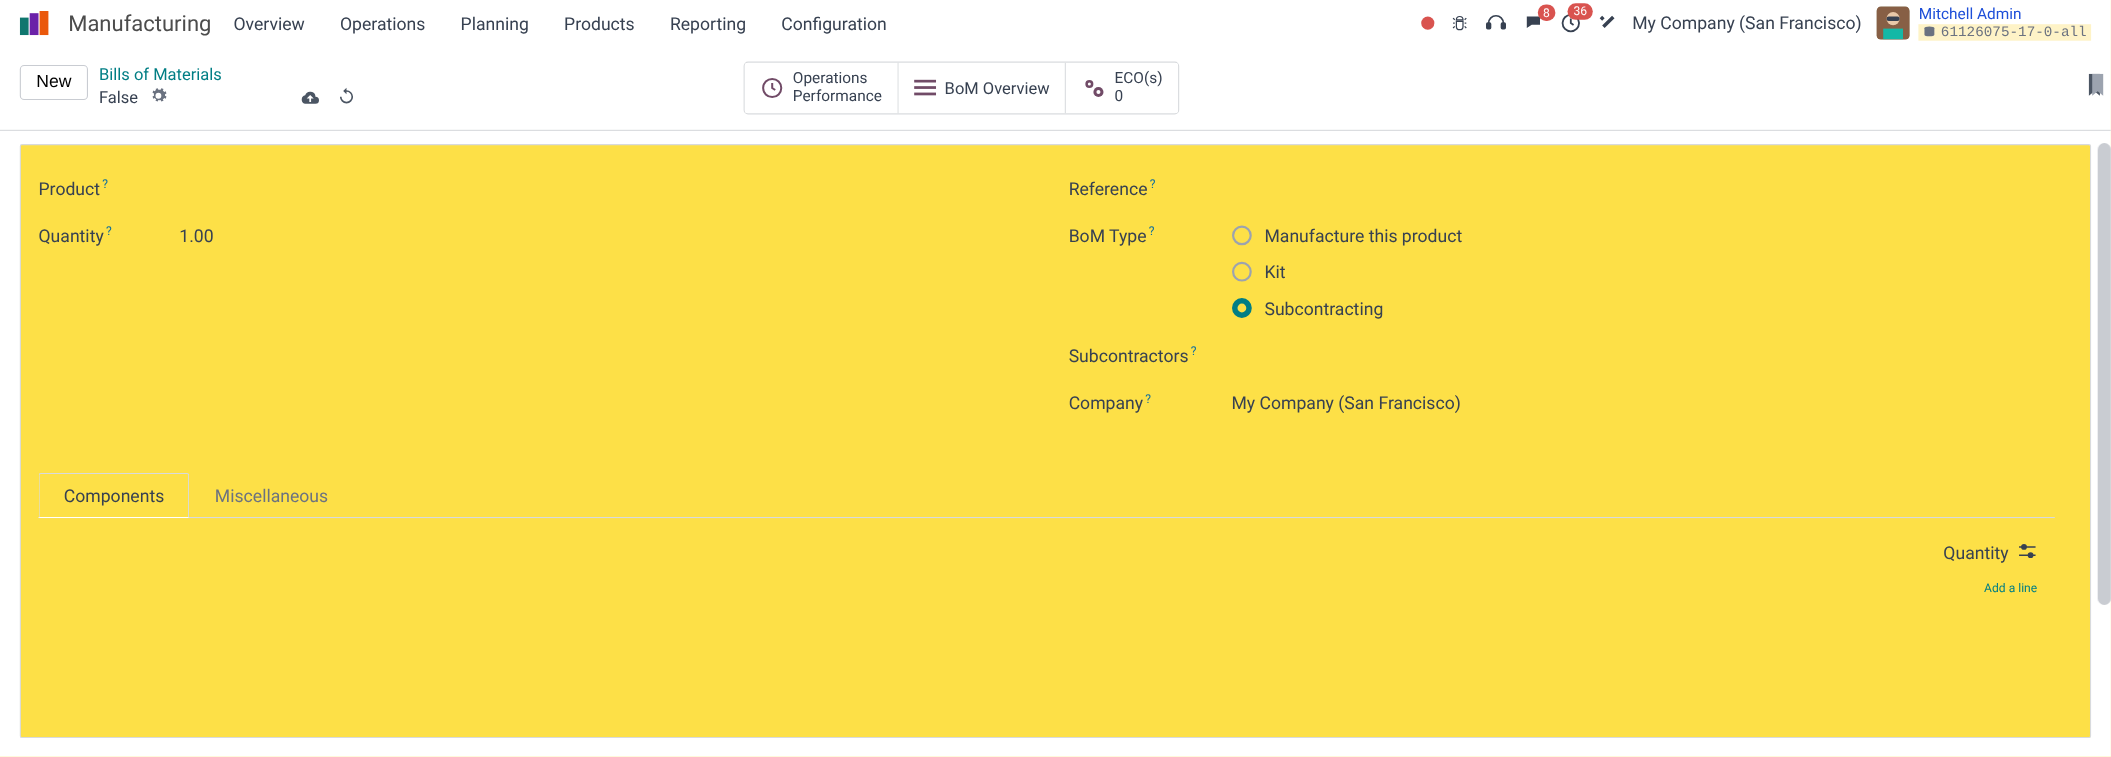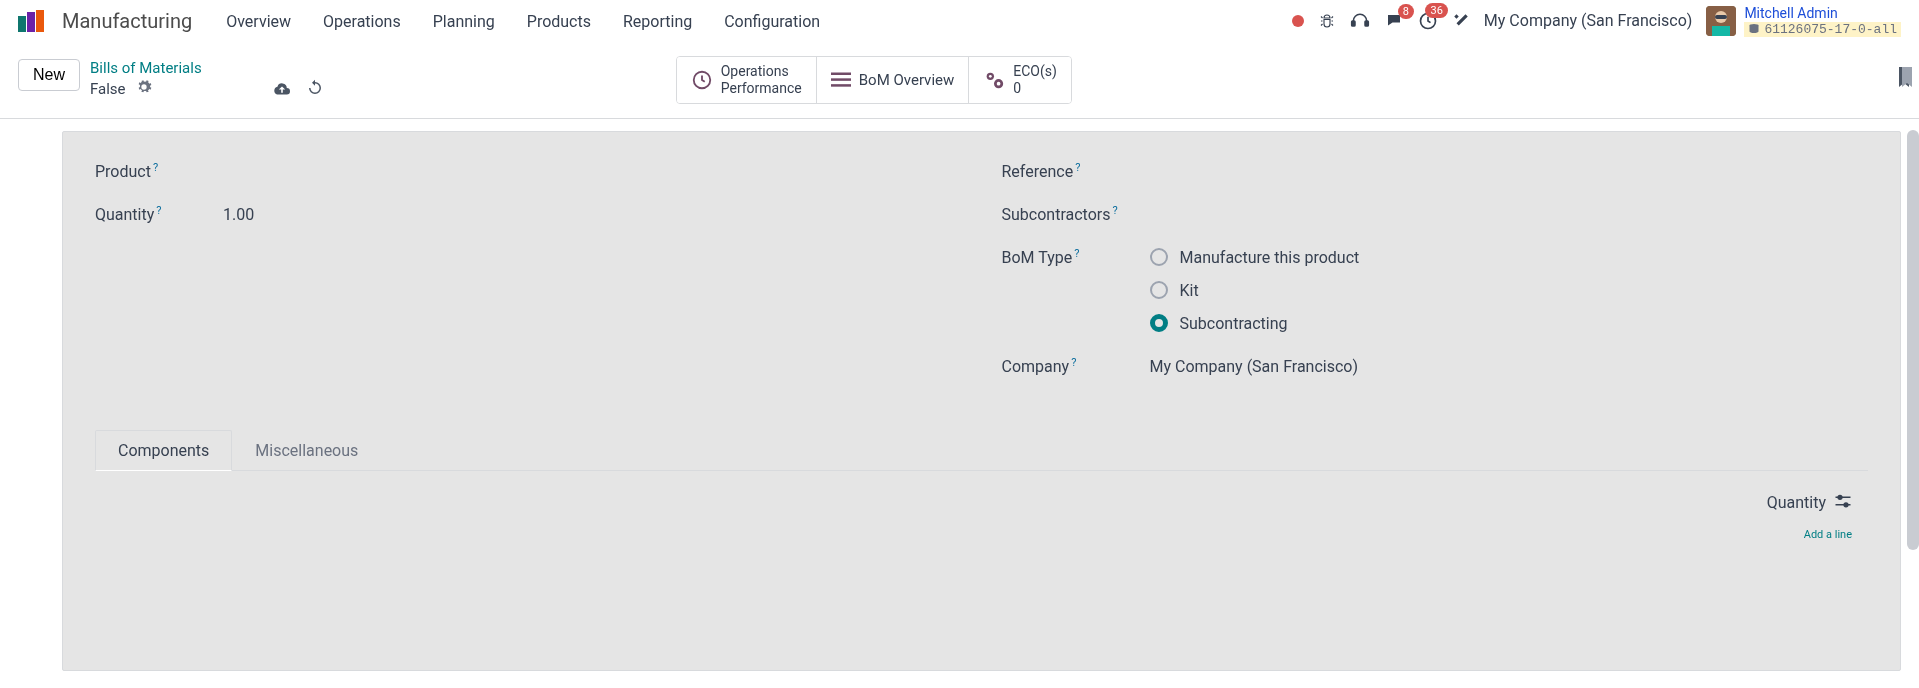--- a/index.html
+++ b/index.html
@@ -2,21 +2,21 @@
 <html><head>
 <meta charset="utf-8">
 <style>
   * { box-sizing: border-box; margin: 0; padding: 0; }
   body { font-family: -apple-system, BlinkMacSystemFont, "Segoe UI", Roboto, sans-serif; font-size: 15px; color: #374151; background: #fff; }
   
   
   .navbar { display: flex; align-items: center; padding: 4px 18px 8px 18px; border-bottom: 0px; height: 46px; }
   .navbar-left { display: flex; align-items: center; gap: 8px; }
   .app-icon { width: 28px; height: 22px; margin-right: 8px; }
-  .app-name { font-size: 20px; color: #4c4c4c; margin-right: 14px; }
+  .app-name { font-size: 20px; color: #4c4c4c; }
   .nav-item { font-size: 16px; color: #374151; padding: 6px 12px; cursor: pointer; }
   .navbar-right { margin-left: auto; display: flex; align-items: center; gap: 14px; }
   .status-dot { width: 12px; height: 12px; background: #d9534f; border-radius: 50%; }
   .icon-btn { position: relative; cursor: pointer; display: flex; align-items: center; }
   .badge { position: absolute; top: -8px; right: -10px; background: #d9534f; color: #fff; border-radius: 10px; font-size: 11px; padding: 1px 5px; min-width: 16px; text-align: center; }
   .company-name { font-size: 16px; color: #374151; }
   .avatar { width: 30px; height: 30px; border-radius: 4px; background: #8b7355; overflow: hidden; }
   .user-block { display: flex; align-items: center; gap: 8px; }
   .user-col { display: flex; flex-direction: column; line-height: 1.2; }
   .user-name { font-size: 14px; color: #1d4ed8; }
@@ -37,21 +37,21 @@
   .stat-buttons { margin-left: auto; margin-right: auto; display: flex; border: 1px solid #d8dadd; border-radius: 4px; overflow: hidden; transform: translateX(-40px); }
   .stat-btn { display: flex; align-items: center; gap: 8px; padding: 6px 14px; border-right: 1px solid #d8dadd; cursor: pointer; background: #fff; }
   .stat-btn:last-child { border-right: none; }
   .stat-text { display: flex; flex-direction: column; line-height: 1.2; font-size: 14px; color: #374151; }
   .stat-text .sub { font-size: 14px; }
 
   .bookmark { margin-left: auto; cursor: pointer; }
 
   
   .sheet-wrap { padding: 12px 18px; }
-  .sheet { border: 1px solid #d8dadd; border-radius: 2px; background: #e5e5e5; padding: 30px 32px 0 32px; min-height: 540px; margin-left: 44px; }
+  .sheet { border: 1px solid #d8dadd; border-radius: 2px; background: #fde047; padding: 30px 32px 0 16px; min-height: 540px; }
   .form-grid { display: flex; gap: 40px; }
   .form-col { flex: 1; }
   .field-row { display: flex; align-items: flex-start; margin-bottom: 24px; }
   .field-label { width: 128px; font-size: 16px; color: #374151; position: relative; }
   .field-label .q { color: #0d6e9e; font-size: 11px; position: relative; top: -6px; left: 2px; }
   .field-value { font-size: 16px; color: #374151; }
   .radio-group { display: flex; flex-direction: column; gap: 14px; }
   .radio-item { display: flex; align-items: center; gap: 12px; font-size: 16px; cursor: pointer; }
   .radio-circle { width: 18px; height: 18px; border: 2px solid #9ca3af; border-radius: 50%; position: relative; }
   .radio-circle.checked { border-color: #017e84; border-width: 5px; }
@@ -228,41 +228,41 @@
           <span class="field-label"><span>Quantity</span><span class="q">?</span></span>
           <span class="field-value">1.00</span>
         </div>
       </div>
 
       <div class="form-col">
         <div class="field-row">
           <span class="field-label"><span>Reference</span><span class="q">?</span></span>
           <span class="field-value"></span>
         </div>
-        <div class="field-row" style="margin-top:10px;">
-          <span class="field-label"><span>Subcontractors</span><span class="q">?</span></span>
-          <span class="field-value"></span>
-        </div>
         <div class="field-row" style="align-items:flex-start;">
           <span class="field-label"><span>BoM Type</span><span class="q">?</span></span>
           <div class="radio-group" style="margin-left:20px;">
             <label class="radio-item">
               <span class="radio-circle"></span>
               <span>Manufacture this product</span>
             </label>
             <label class="radio-item">
               <span class="radio-circle"></span>
               <span>Kit</span>
             </label>
             <label class="radio-item">
               <span class="radio-circle checked"></span>
               <span>Subcontracting</span>
             </label>
           </div>
         </div>
+        <div class="field-row" style="margin-top:10px;">
+          <span class="field-label"><span>Subcontractors</span><span class="q">?</span></span>
+          <span class="field-value"></span>
+        </div>
         <div class="field-row">
           <span class="field-label"><span>Company</span><span class="q">?</span></span>
           <span class="field-value" style="margin-left:20px;">My Company (San Francisco)</span>
         </div>
       </div>
     </div>
 
     <div class="tabs">
       <div class="tab active">Components</div>
       <div class="tab">Miscellaneous</div>

